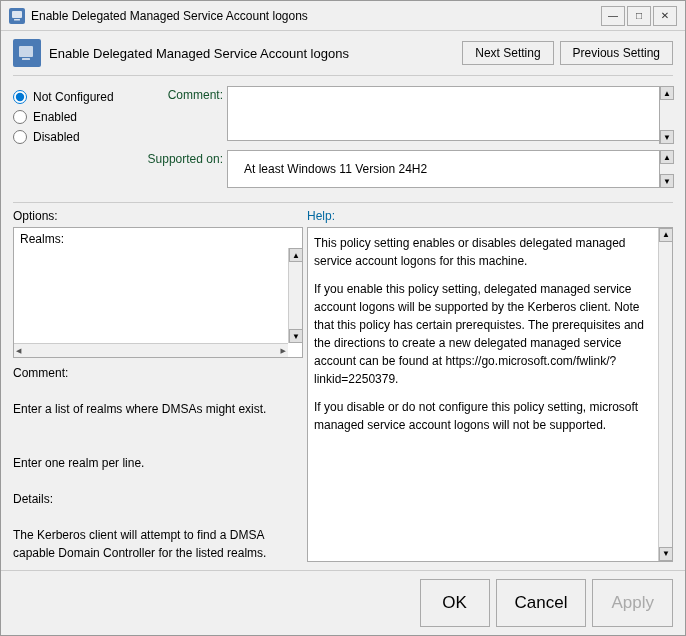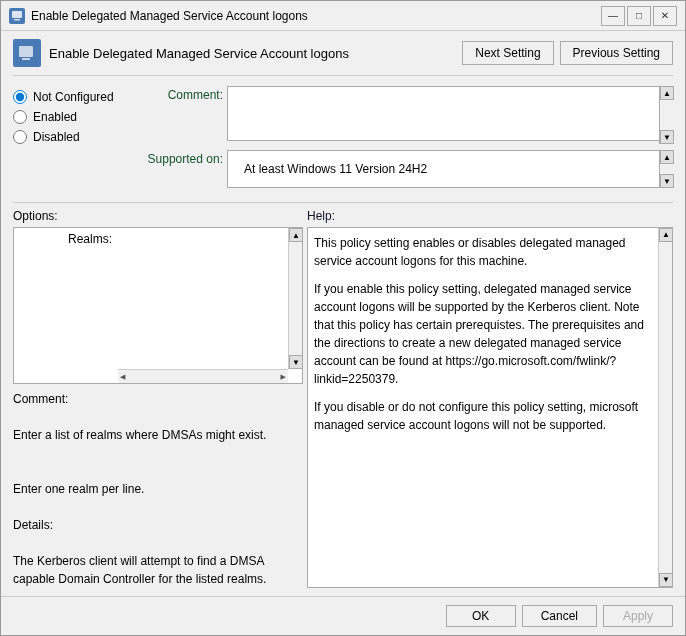--- a/index.html
+++ b/index.html
@@ -219,32 +219,31 @@
       color: #000;
       margin-bottom: 4px;
     }
     .help-section {
       flex: 1;
       display: flex;
       flex-direction: column;
     }
     .help-section-title {
       font-size: 12px;
-      color: #0f172a;
+      color: #0369a1;
       margin-bottom: 16px;
     }
 
     .realms-box {
       border: 1px solid #aaa;
       background: white;
       flex: 1;
       position: relative;
       display: flex;
-      flex-direction: row;
-      padding-left: 48px;
+      flex-direction: column;
     }
     .realms-label {
       font-size: 12px;
       color: #000;
       padding: 4px 6px 2px;
     }
     .realms-textarea {
       flex: 1;
       border: none;
       resize: none;
@@ -297,25 +296,25 @@
 
     .bottom-bar {
       display: flex;
       justify-content: flex-end;
       align-items: center;
       padding: 8px 12px;
       border-top: 1px solid #ccc;
       gap: 6px;
     }
     .bottom-btn {
-      padding: 3px 18px;
-      background: #f0f0f0;
-      border: 1px solid #aaa;
-      cursor: pointer;
-      font-size: 12px;
+      padding: 13px 18px;
+      background: #f0f0f0;
+      border: 1px solid #aaa;
+      cursor: pointer;
+      font-size: 17px;
       color: #000;
       min-width: 70px;
     }
     .bottom-btn:disabled {
       color: #aaa;
       cursor: default;
     }
   </style>
 </head>
 <body>

